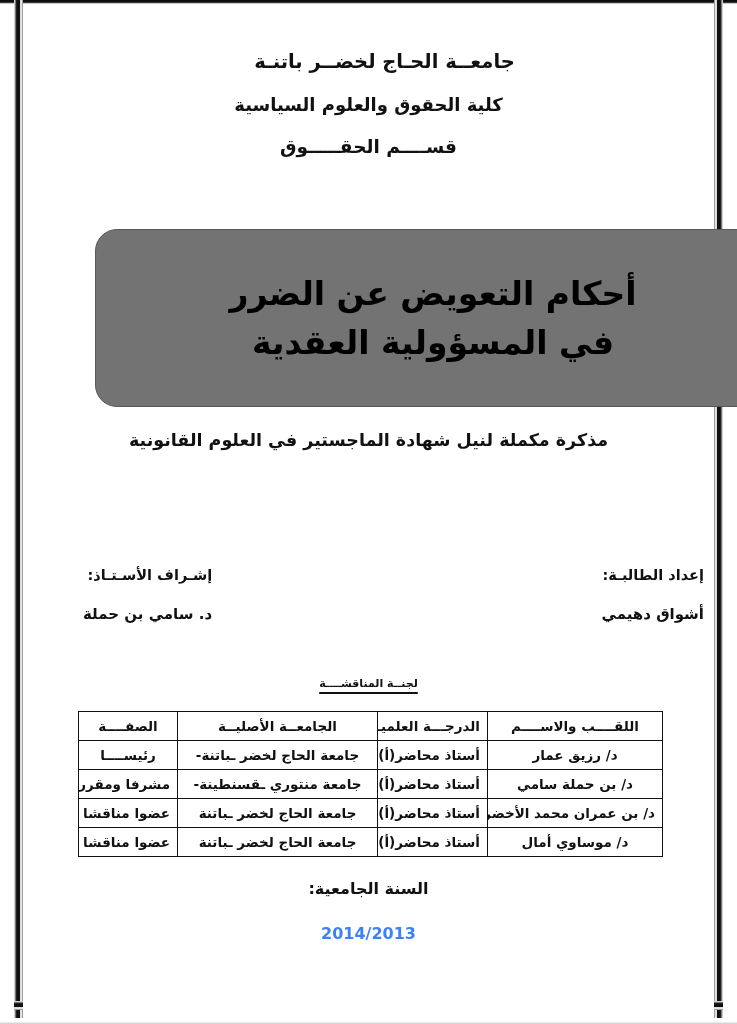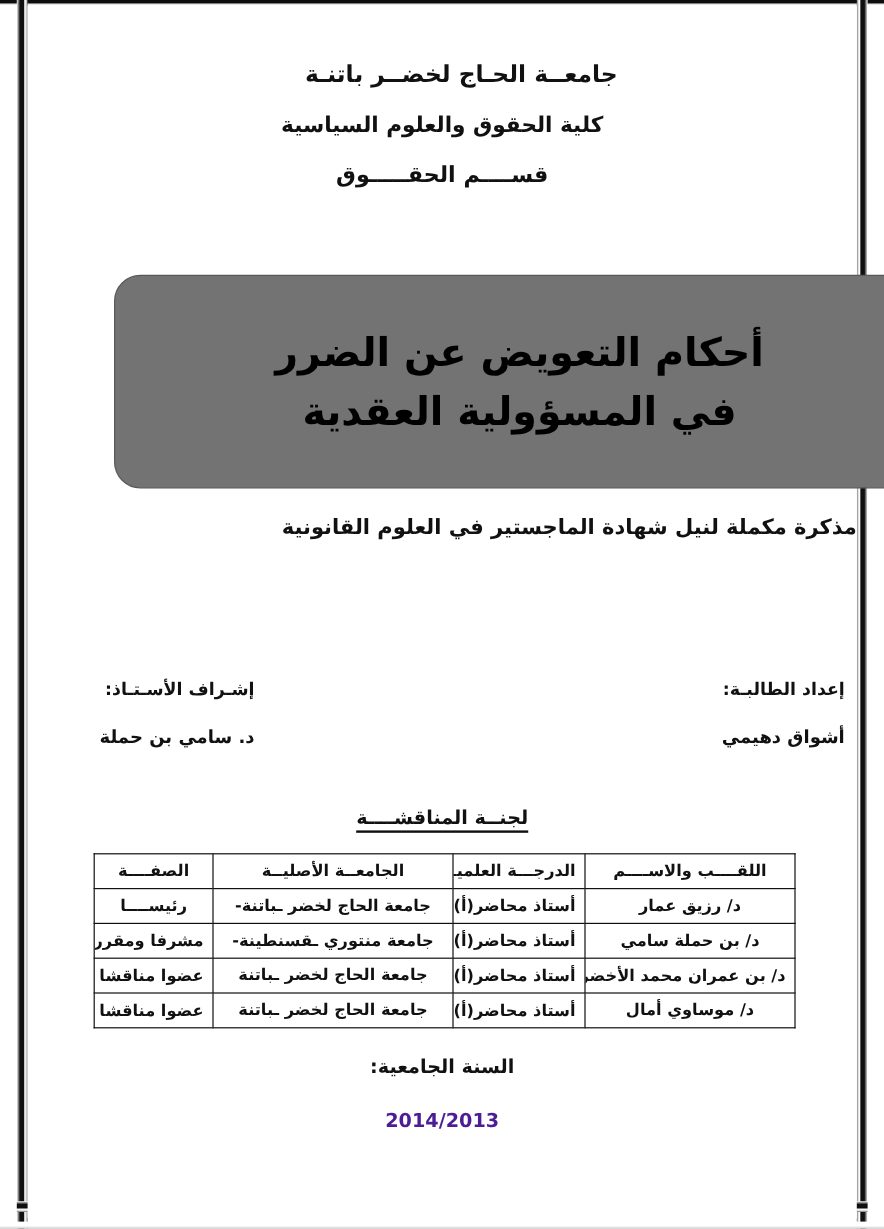--- a/index.html
+++ b/index.html
@@ -98,20 +98,21 @@
     padding: 0 26px;
     width: 420px;
   }
 
   
   .degree-block {
     position: absolute;
     top: 425px;
     left: 0;
     width: 691px;
+    text-align: center;
   }
   .degree-line {
     font-size: 17.5px;
     font-weight: bold;
     color: #111;
   }
   .spec-line {
     font-size: 19px;
     font-weight: bold;
     color: #111;
@@ -152,21 +153,21 @@
 
   
   .committee-title {
     position: absolute;
     top: 667px;
     left: 0;
     width: 691px;
     text-align: center;
   }
   .committee-title span {
-    font-size: 16px;
+    font-size: 11px;
     font-weight: bold;
     color: #111;
     text-decoration: underline;
     text-underline-offset: 5px;
     text-decoration-thickness: 2px;
     margin-top: 44px;
   }
 
   table.committee {
     position: absolute;
@@ -203,21 +204,21 @@
     text-align: center;
   }
   .year-label {
     font-size: 16px;
     font-weight: bold;
     color: #111;
   }
   .year-value {
     font-size: 16px;
     font-weight: bold;
-    color: #4c1d95;
+    color: #3b82f6;
     margin-top: 26px;
     direction: ltr;
     unicode-bidi: isolate;
     text-align: center;
   }
 </style>
 </head>
 <body>
 
 <div class="scan-edge-top"></div>

